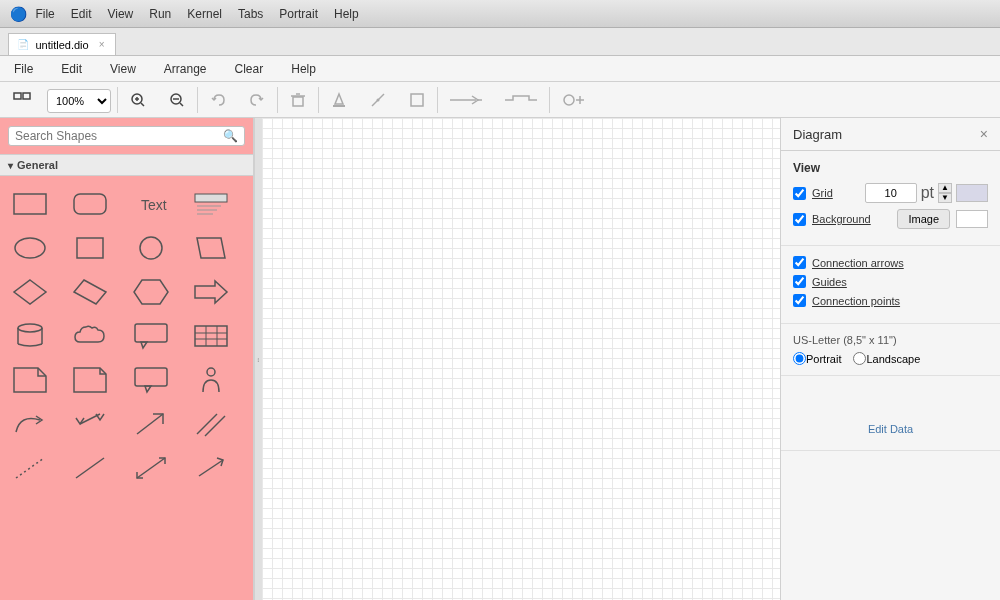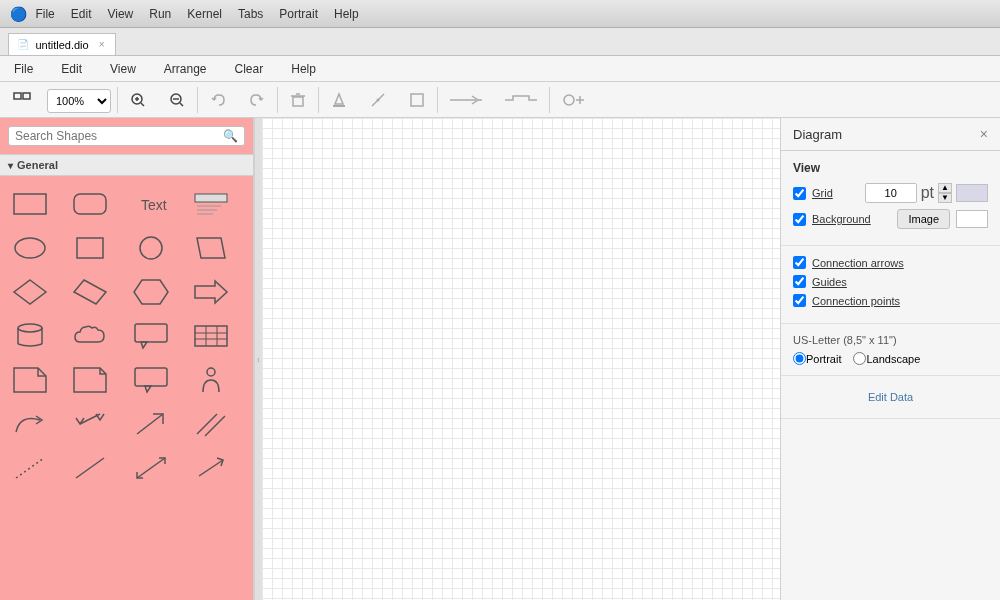--- a/index.html
+++ b/index.html
@@ -202,21 +202,21 @@
     }
 
     
     .paper-size-text { font-size: 11px; color: #555; margin-bottom: 6px; }
     .radio-row { display: flex; align-items: center; gap: 12px; }
     .radio-label { display: flex; align-items: center; gap: 0; font-size: 11px; cursor: pointer; }
 
     
     .panel-link {
       font-size: 11px; color: #4477aa; cursor: pointer; text-align: center;
-      padding: 5px; display: block;
+      padding: 5px; display: block; margin-top: 32px;
     }
 
     .sidebar-drag {
       width: 8px;
       display: flex;
       align-items: center;
       justify-content: center;
       background: #e0e0e0;
       border-left: 1px solid #d0d0d0;
       cursor: col-resize;

